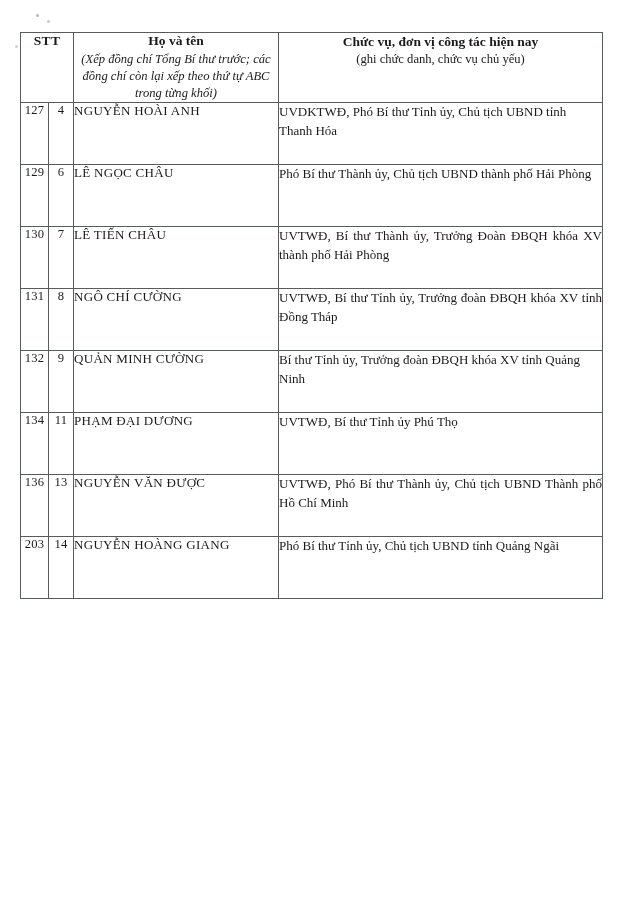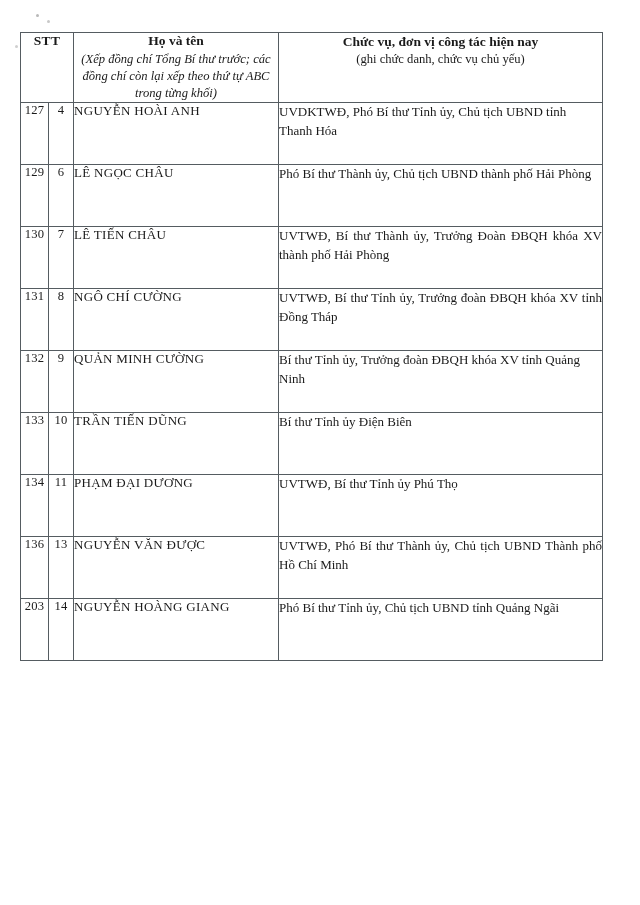--- a/index.html
+++ b/index.html
@@ -172,26 +172,20 @@
           <td class="c-name">NGÔ CHÍ CƯỜNG</td>
           <td class="c-pos">UVTWĐ, Bí thư Tỉnh ủy, Trưởng đoàn ĐBQH khóa XV tỉnh Đồng Tháp</td>
         </tr>
         <tr>
           <td class="c-no">132</td>
           <td class="c-sub">9</td>
           <td class="c-name">QUẢN MINH CƯỜNG</td>
           <td class="c-pos one-line">Bí thư Tỉnh ủy, Trưởng đoàn ĐBQH khóa XV tỉnh Quảng Ninh</td>
         </tr>
         <tr>
-          <td class="c-no">133</td>
-          <td class="c-sub">10</td>
-          <td class="c-name">TRẦN TIẾN DŨNG</td>
-          <td class="c-pos one-line">Bí thư Tỉnh ủy Điện Biên</td>
-        </tr>
-        <tr>
           <td class="c-no">134</td>
           <td class="c-sub">11</td>
           <td class="c-name">PHẠM ĐẠI DƯƠNG</td>
           <td class="c-pos one-line">UVTWĐ, Bí thư Tỉnh ủy Phú Thọ</td>
         </tr>
         <tr>
           <td class="c-no">136</td>
           <td class="c-sub">13</td>
           <td class="c-name">NGUYỄN VĂN ĐƯỢC</td>
           <td class="c-pos">UVTWĐ, Phó Bí thư Thành ủy, Chủ tịch UBND Thành phố Hồ Chí Minh</td>

